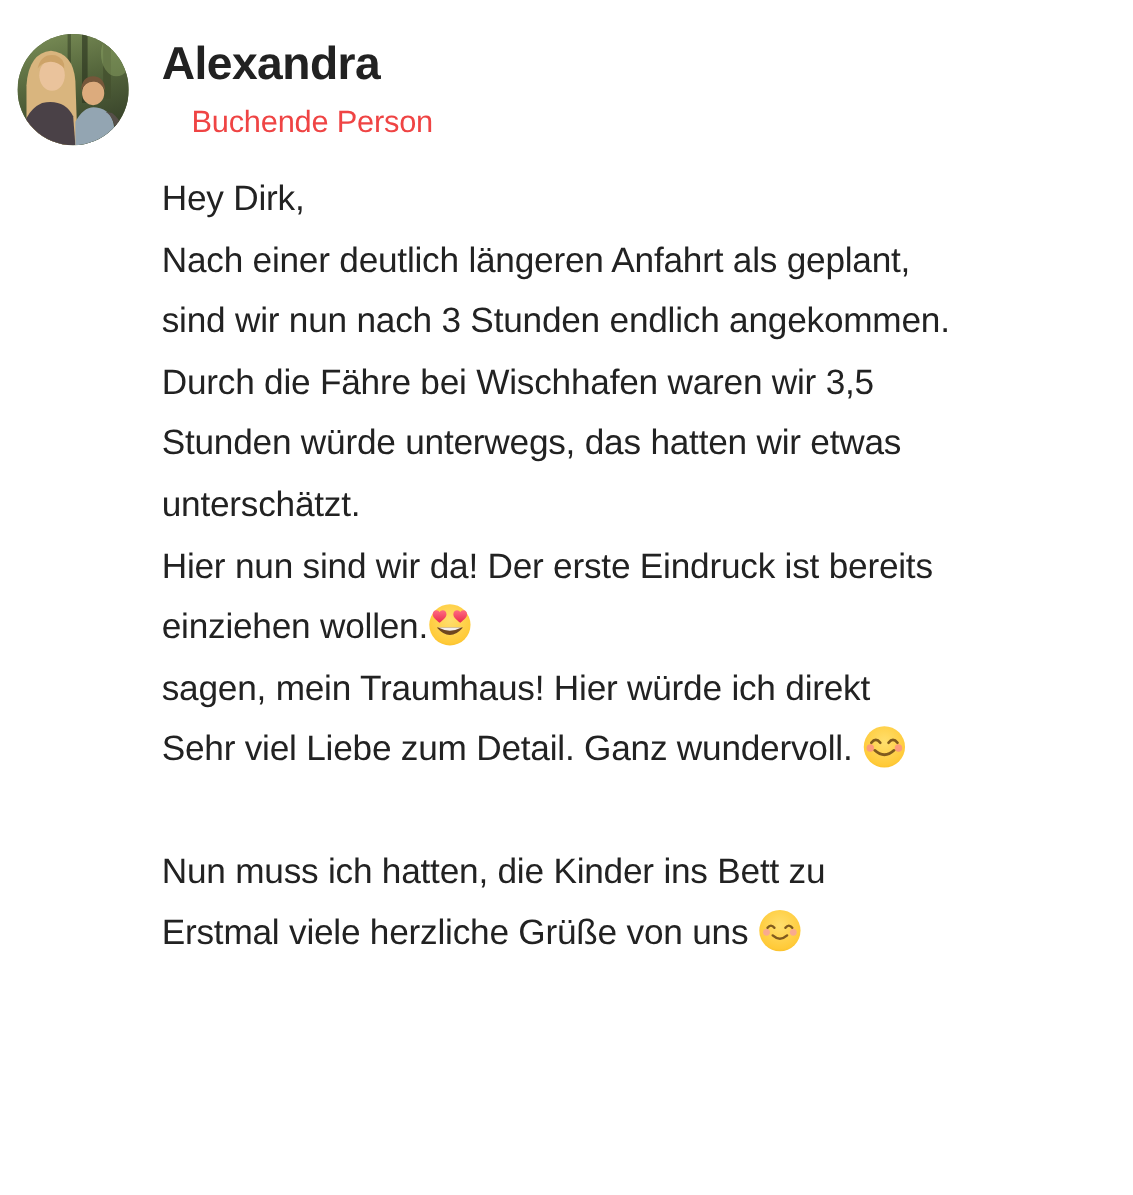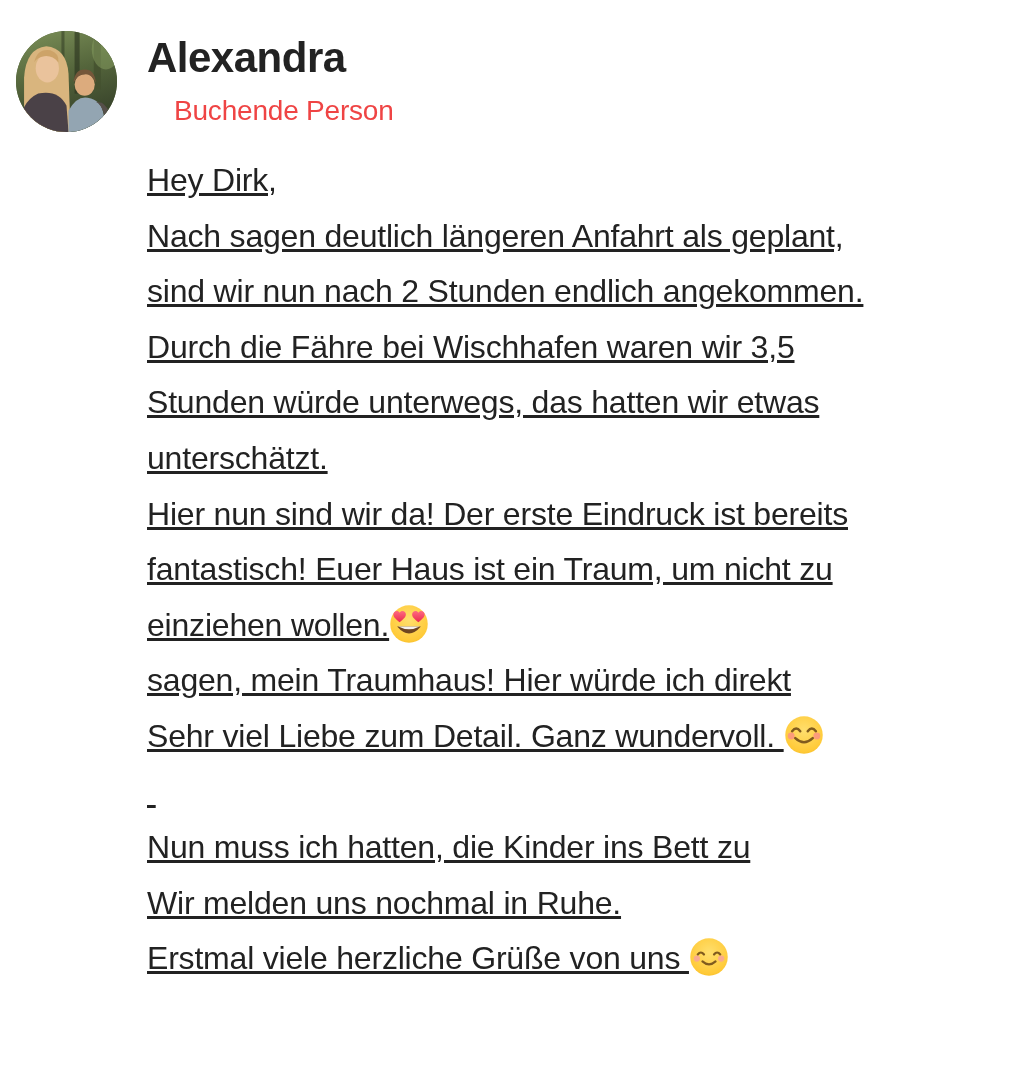--- a/index.html
+++ b/index.html
@@ -50,21 +50,21 @@
   .message {
     position: absolute;
     left: 147px;
     top: 153px;
     width: 870px;
     font-size: 32px;
     line-height: 55.6px;
     letter-spacing: -0.2px;
     color: #222222;
   }
-  .msg-line { white-space: nowrap; height: 55.6px; text-decoration: underline; }
+  .msg-line { white-space: nowrap; height: 55.6px; }
   .emoji {
     display: inline-block;
     width: 40px;
     height: 40px;
     vertical-align: -8px;
     line-height: 0;
   }
   .emoji svg { width: 100%; height: 100%; display: block; }
   .svg-defs { position: absolute; width: 0; height: 0; overflow: hidden; }
 </style>
@@ -109,27 +109,26 @@
       <path d="M52 100 L52 79 Q60 64 71 66 Q85 68 87 84 L87 100 Z" fill="#93a5b2"></path>
       <path d="M79 70 Q89 75 89 100 L96 100 Q97 80 85 71 Z" fill="#564f49"></path>
     </svg>
   </div>
   <h2 class="name">Alexandra</h2>
   <div class="role">Buchende Person</div>
 </div>
 
 <div class="message">
     <div class="msg-line">Hey Dirk,</div>
-    <div class="msg-line">Nach sagen deutlich längeren Anfahrt als geplant,</div>
-    <div class="msg-line">sind wir nun nach 2 Stunden endlich angekommen.</div>
+    <div class="msg-line">Nach einer deutlich längeren Anfahrt als geplant,</div>
+    <div class="msg-line">sind wir nun nach 3 Stunden endlich angekommen.</div>
     <div class="msg-line">Durch die Fähre bei Wischhafen waren wir 3,5</div>
     <div class="msg-line">Stunden würde unterwegs, das hatten wir etwas</div>
     <div class="msg-line">unterschätzt.</div>
     <div class="msg-line">Hier nun sind wir da! Der erste Eindruck ist bereits</div>
-    <div class="msg-line">fantastisch! Euer Haus ist ein Traum, um nicht zu</div>
     <div class="msg-line">einziehen wollen.<span class="emoji"><svg viewBox="0 0 64 64">
           <circle cx="32" cy="32" r="30" fill="url(#emoface)"></circle>
           <g transform="translate(5,9)">
             <path d="M12 20 C6.5 15.5 2 12 2 7.6 C2 4.2 4.6 2 7.4 2 C9.3 2 11 3 12 4.8 C13 3 14.7 2 16.6 2 C19.4 2 22 4.2 22 7.6 C22 12 17.5 15.5 12 20 Z" fill="url(#heartg)"></path>
           </g>
           <g transform="translate(35,9)">
             <path d="M12 20 C6.5 15.5 2 12 2 7.6 C2 4.2 4.6 2 7.4 2 C9.3 2 11 3 12 4.8 C13 3 14.7 2 16.6 2 C19.4 2 22 4.2 22 7.6 C22 12 17.5 15.5 12 20 Z" fill="url(#heartg)"></path>
           </g>
           <path d="M13 36 Q32 58 51 36 Z" fill="#6f4620"></path>
           <path d="M15 36 H49 Q32 45 15 36 Z" fill="#ffffff" opacity="0.92"></path>
@@ -138,21 +137,20 @@
     <div class="msg-line">Sehr viel Liebe zum Detail. Ganz wundervoll. <span class="emoji"><svg viewBox="0 0 64 64">
           <circle cx="32" cy="32" r="30" fill="url(#emoface)"></circle>
           <path d="M13 26 Q19.5 17.5 26 26" fill="none" stroke="#805b1e" stroke-width="4" stroke-linecap="round"></path>
           <path d="M38 26 Q44.5 17.5 51 26" fill="none" stroke="#805b1e" stroke-width="4" stroke-linecap="round"></path>
           <circle cx="11.5" cy="33.5" r="5.5" fill="#fb8a8a" opacity="0.75"></circle>
           <circle cx="52.5" cy="33.5" r="5.5" fill="#fb8a8a" opacity="0.75"></circle>
           <path d="M18 37 Q32 50 46 37" fill="none" stroke="#805b1e" stroke-width="4" stroke-linecap="round"></path>
         </svg></span></div>
     <div class="msg-line">&nbsp;</div>
     <div class="msg-line">Nun muss ich hatten, die Kinder ins Bett zu</div>
-    <div class="msg-line">Wir melden uns nochmal in Ruhe.</div>
     <div class="msg-line">Erstmal viele herzliche Grüße von uns <span class="emoji"><svg viewBox="0 0 64 64">
           <circle cx="32" cy="32" r="30" fill="url(#emoface)"></circle>
           <path d="M14 28 Q19 21.5 24 28" fill="none" stroke="#805b1e" stroke-width="3.5" stroke-linecap="round"></path>
           <path d="M40 28 Q45 21.5 50 28" fill="none" stroke="#805b1e" stroke-width="3.5" stroke-linecap="round"></path>
           <circle cx="12.5" cy="34.5" r="5" fill="#f8a0a0" opacity="0.8"></circle>
           <circle cx="51.5" cy="34.5" r="5" fill="#f8a0a0" opacity="0.8"></circle>
           <path d="M21.5 39 Q32 48.5 42.5 39" fill="none" stroke="#805b1e" stroke-width="3.5" stroke-linecap="round"></path>
         </svg></span></div>
   </div>
 

